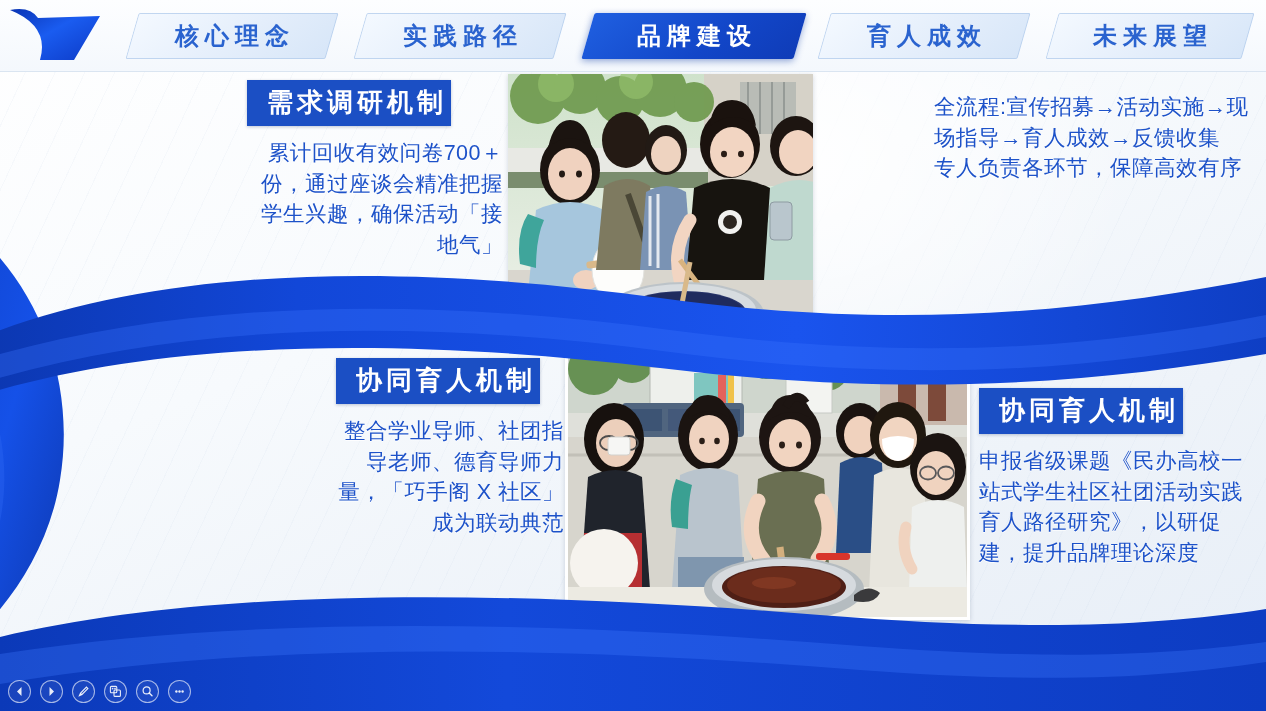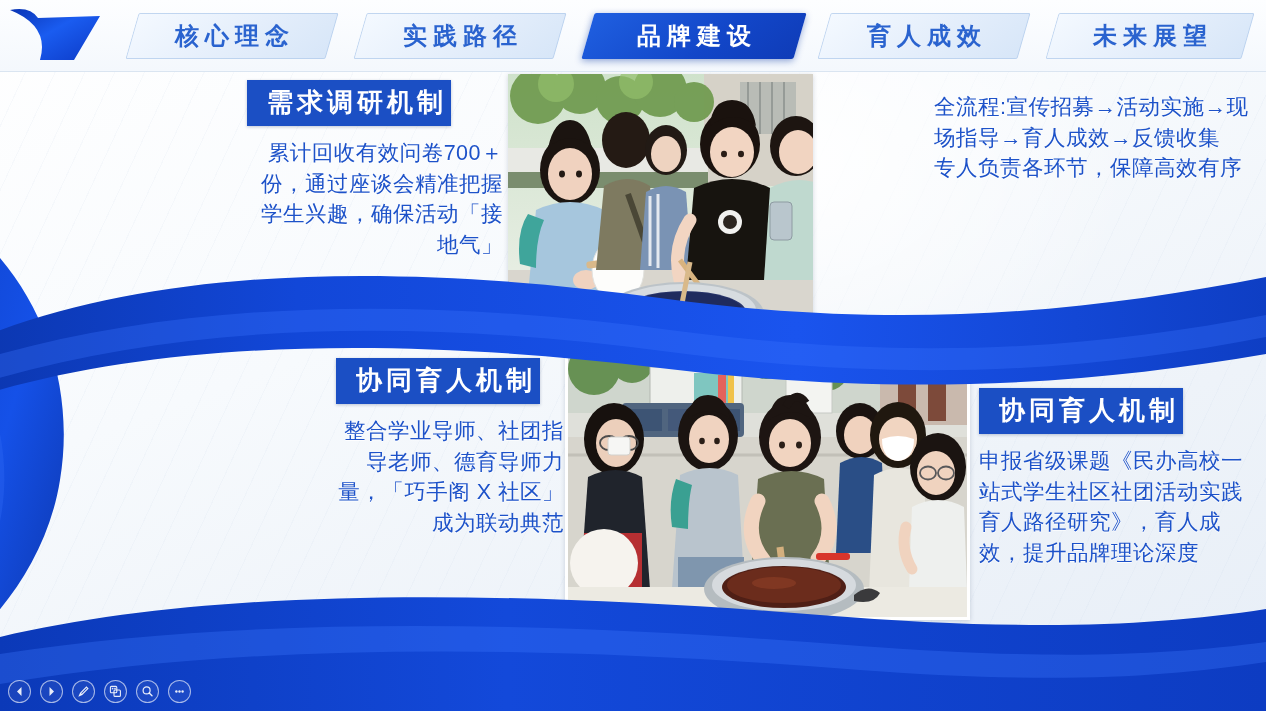--- a/index.html
+++ b/index.html
@@ -537,21 +537,21 @@
 专人负责各环节，保障高效有序</div>
   </div>
 
   <div class="card" id="card-collab">
     <div class="card-title">协同育人机制</div>
     <div class="card-body">整合学业导师、社团指导老师、德育导师力量，「巧手阁 X 社区」成为联动典范</div>
   </div>
 
   <div class="card" id="card-research">
     <div class="card-title">协同育人机制</div>
-    <div class="card-body">申报省级课题《民办高校一站式学生社区社团活动实践育人路径研究》，育人成效，提升品牌理论深度</div>
+    <div class="card-body">申报省级课题《民办高校一站式学生社区社团活动实践育人路径研究》，以研促建，提升品牌理论深度</div>
   </div>
 
   <div class="toolbar">
     <div class="tb-btn">
       <svg width="11" height="11" viewBox="0 0 11 11">
         <path d="M7.5 1 L3 5.5 L7.5 10 Z" fill="#ffffff" opacity=".9"></path>
       </svg>
     </div>
     <div class="tb-btn">
       <svg width="11" height="11" viewBox="0 0 11 11">

